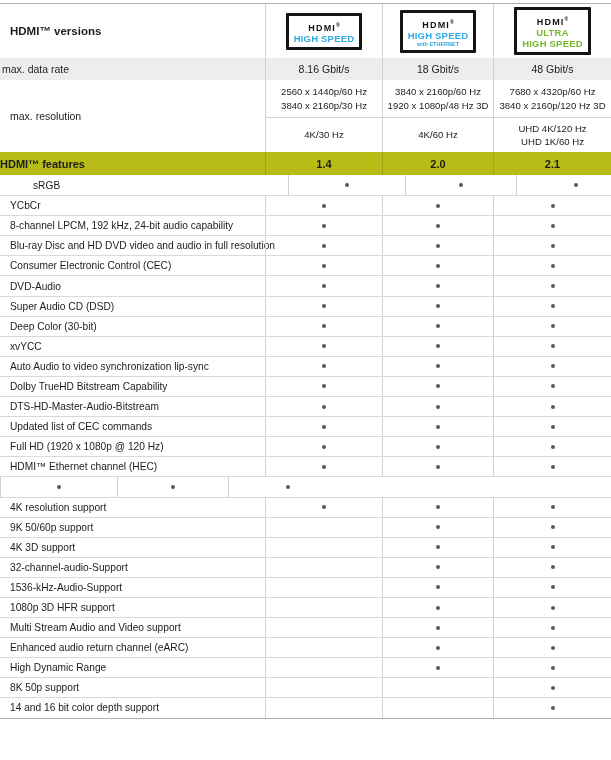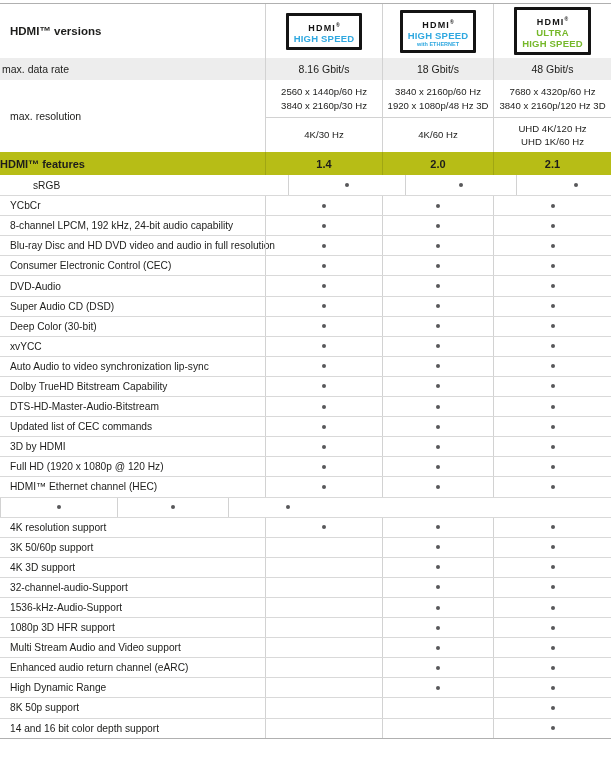--- a/index.html
+++ b/index.html
@@ -288,32 +288,20 @@
           <span class="dot" style="background: rgb(88, 88, 90);"></span>
         </div>
         <div class="c2 vdiv val">
           <span class="dot" style="background: rgb(88, 88, 90);"></span>
         </div>
         <div class="c3 vdiv val">
           <span class="dot" style="background: rgb(88, 88, 90);"></span>
         </div>
       </div>
       <div class="row feature-row">
-        <div class="c0 label">3D by HDMI</div>
-        <div class="c1 vdiv val">
-          <span class="dot" style="background: rgb(88, 88, 90);"></span>
-        </div>
-        <div class="c2 vdiv val">
-          <span class="dot" style="background: rgb(88, 88, 90);"></span>
-        </div>
-        <div class="c3 vdiv val">
-          <span class="dot" style="background: rgb(88, 88, 90);"></span>
-        </div>
-      </div>
-      <div class="row feature-row">
         <div class="c0 label">Full HD (1920 x 1080p @ 120 Hz)</div>
         <div class="c1 vdiv val">
           <span class="dot" style="background: rgb(88, 88, 90);"></span>
         </div>
         <div class="c2 vdiv val">
           <span class="dot" style="background: rgb(88, 88, 90);"></span>
         </div>
         <div class="c3 vdiv val">
           <span class="dot" style="background: rgb(88, 88, 90);"></span>
         </div>
@@ -347,21 +335,21 @@
           <span class="dot" style="background: rgb(88, 88, 90);"></span>
         </div>
         <div class="c2 vdiv val">
           <span class="dot" style="background: rgb(88, 88, 90);"></span>
         </div>
         <div class="c3 vdiv val">
           <span class="dot" style="background: rgb(88, 88, 90);"></span>
         </div>
       </div>
       <div class="row feature-row">
-        <div class="c0 label">3K 50/60p support</div>
+        <div class="c0 label">9K 50/60p support</div>
         <div class="c1 vdiv val"></div>
         <div class="c2 vdiv val">
           <span class="dot" style="background: rgb(88, 88, 90);"></span>
         </div>
         <div class="c3 vdiv val">
           <span class="dot" style="background: rgb(88, 88, 90);"></span>
         </div>
       </div>
       <div class="row feature-row">
         <div class="c0 label">4K 3D support</div>

